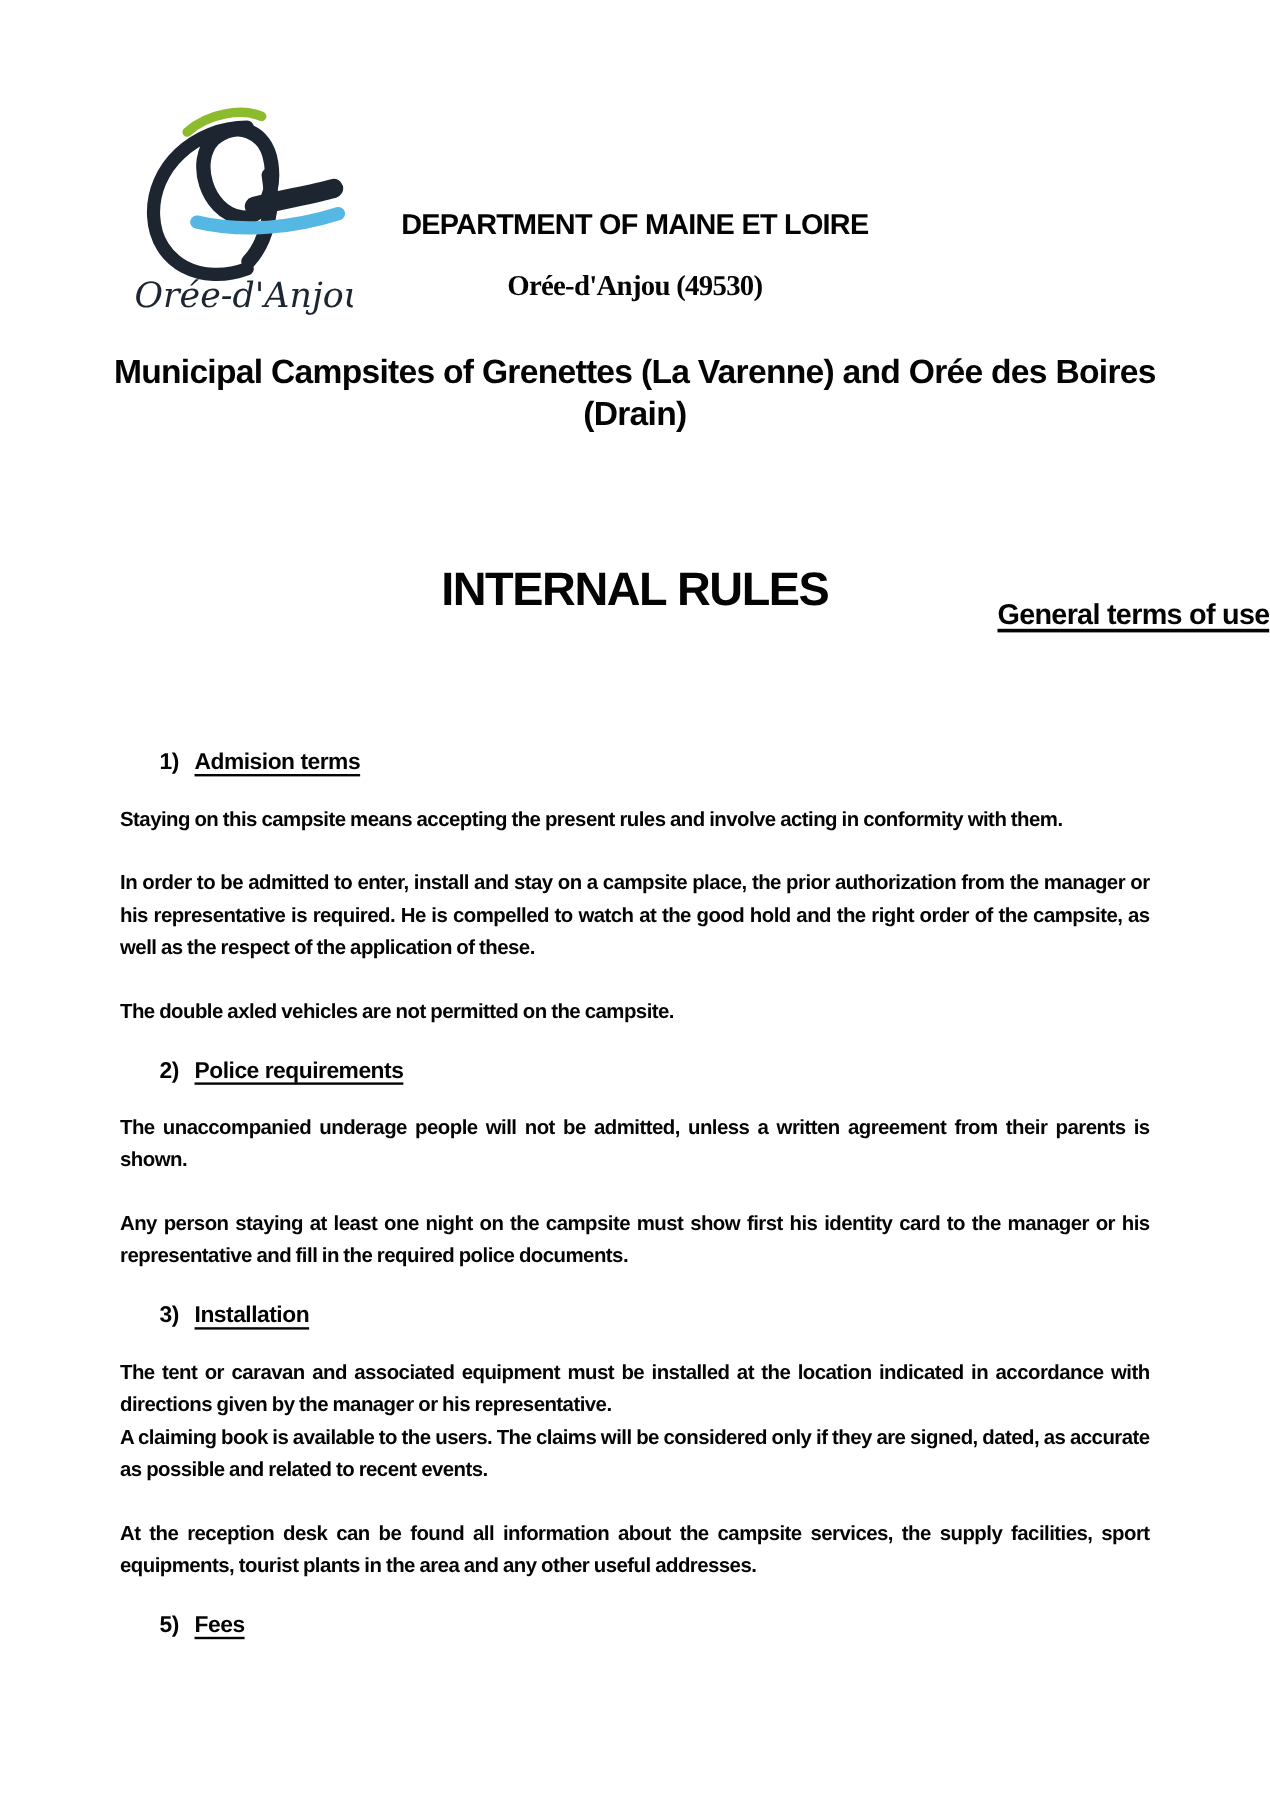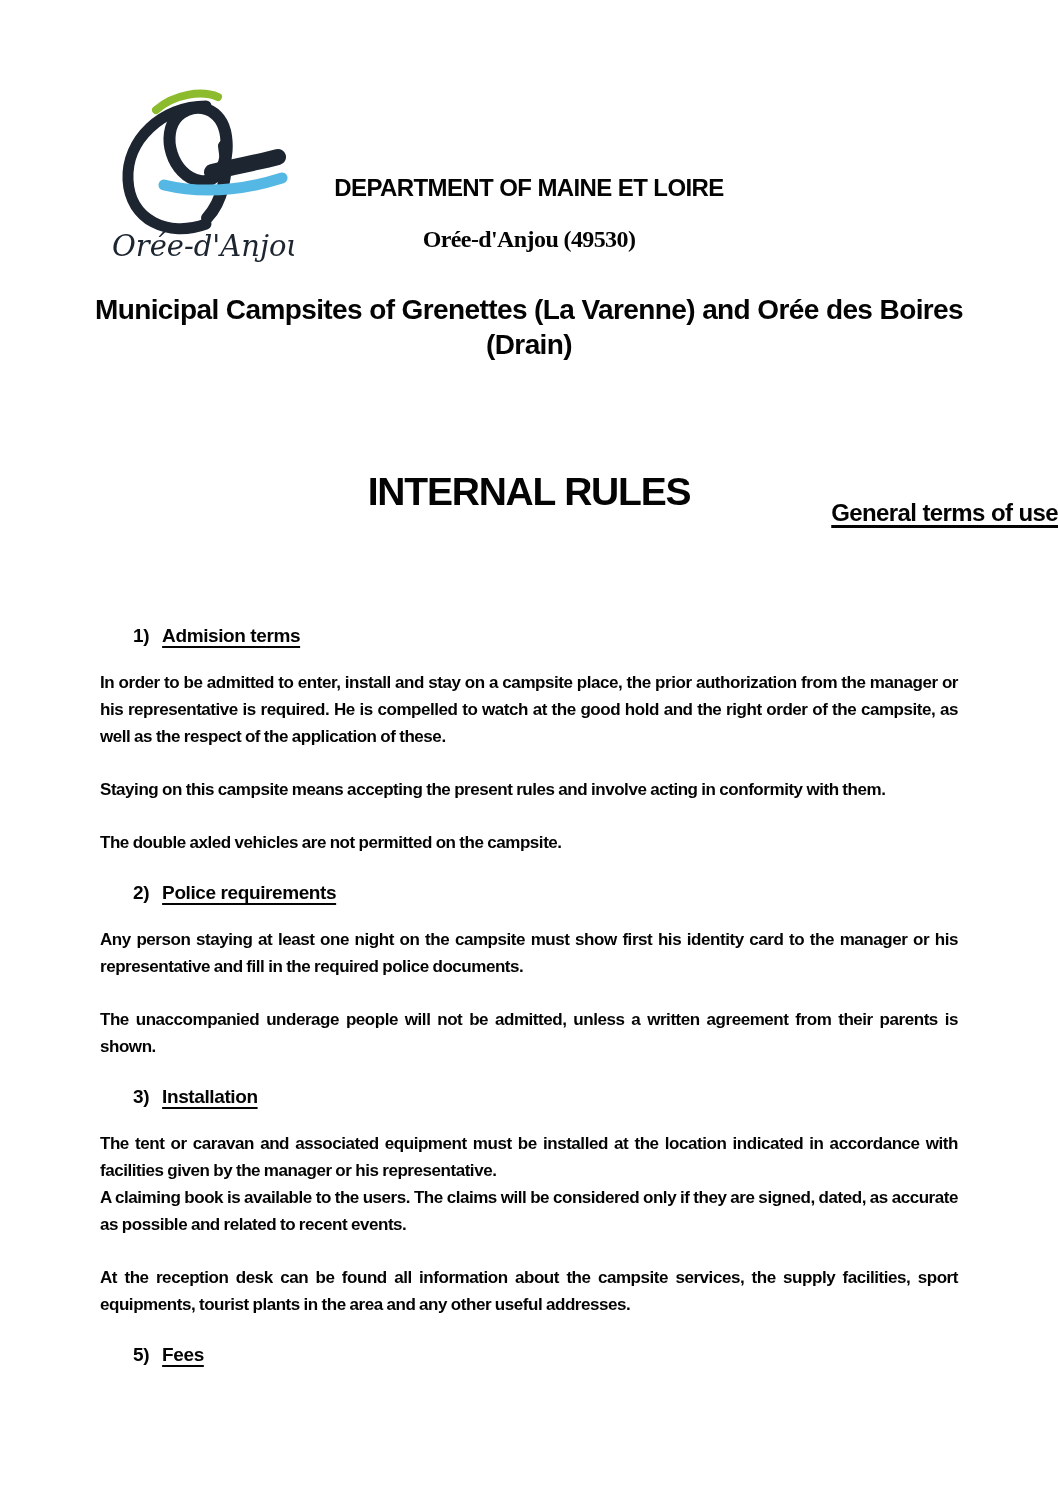--- a/index.html
+++ b/index.html
@@ -86,26 +86,26 @@
   <div class="campsites-title">Municipal Campsites of Grenettes (La Varenne) and Orée des Boires
 (Drain)</div>
 
   <div class="doc-title">INTERNAL RULES</div>
   <div class="doc-subtitle">
     <span>General terms of use</span>
   </div>
 
   <div class="content">
       <div class="sec-heading"><span class="sec-num">1)</span><span class="sec-title">Admision terms</span></div>
+      <p class="para">Staying on this campsite means accepting the present rules and involve acting in conformity with them.</p>
       <p class="para">In order to be admitted to enter, install and stay on a campsite place, the prior authorization from the manager or his representative is required. He is compelled to watch at the good hold and the right order of the campsite, as well as the respect of the application of these.</p>
-      <p class="para">Staying on this campsite means accepting the present rules and involve acting in conformity with them.</p>
       <p class="para">The double axled vehicles are not permitted on the campsite.</p>
       <div class="sec-heading"><span class="sec-num">2)</span><span class="sec-title">Police requirements</span></div>
+      <p class="para">The unaccompanied underage people will not be admitted, unless a written agreement from their parents is shown.</p>
       <p class="para">Any person staying at least one night on the campsite must show first his identity card to the manager or his representative and fill in the required police documents.</p>
-      <p class="para">The unaccompanied underage people will not be admitted, unless a written agreement from their parents is shown.</p>
       <div class="sec-heading"><span class="sec-num">3)</span><span class="sec-title">Installation</span></div>
-      <p class="para">The tent or caravan and associated equipment must be installed at the location indicated in accordance with facilities given by the manager or his representative.</p>
+      <p class="para">The tent or caravan and associated equipment must be installed at the location indicated in accordance with directions given by the manager or his representative.</p>
       <p class="para tight">A claiming book is available to the users. The claims will be considered only if they are signed, dated, as accurate as possible and related to recent events.</p>
       <p class="para">At the reception desk can be found all information about the campsite services, the supply facilities, sport equipments, tourist plants in the area and any other useful addresses.</p>
       <div class="sec-heading"><span class="sec-num">5)</span><span class="sec-title">Fees</span></div>
     </div>
 
 </div>
 
 </body></html>

